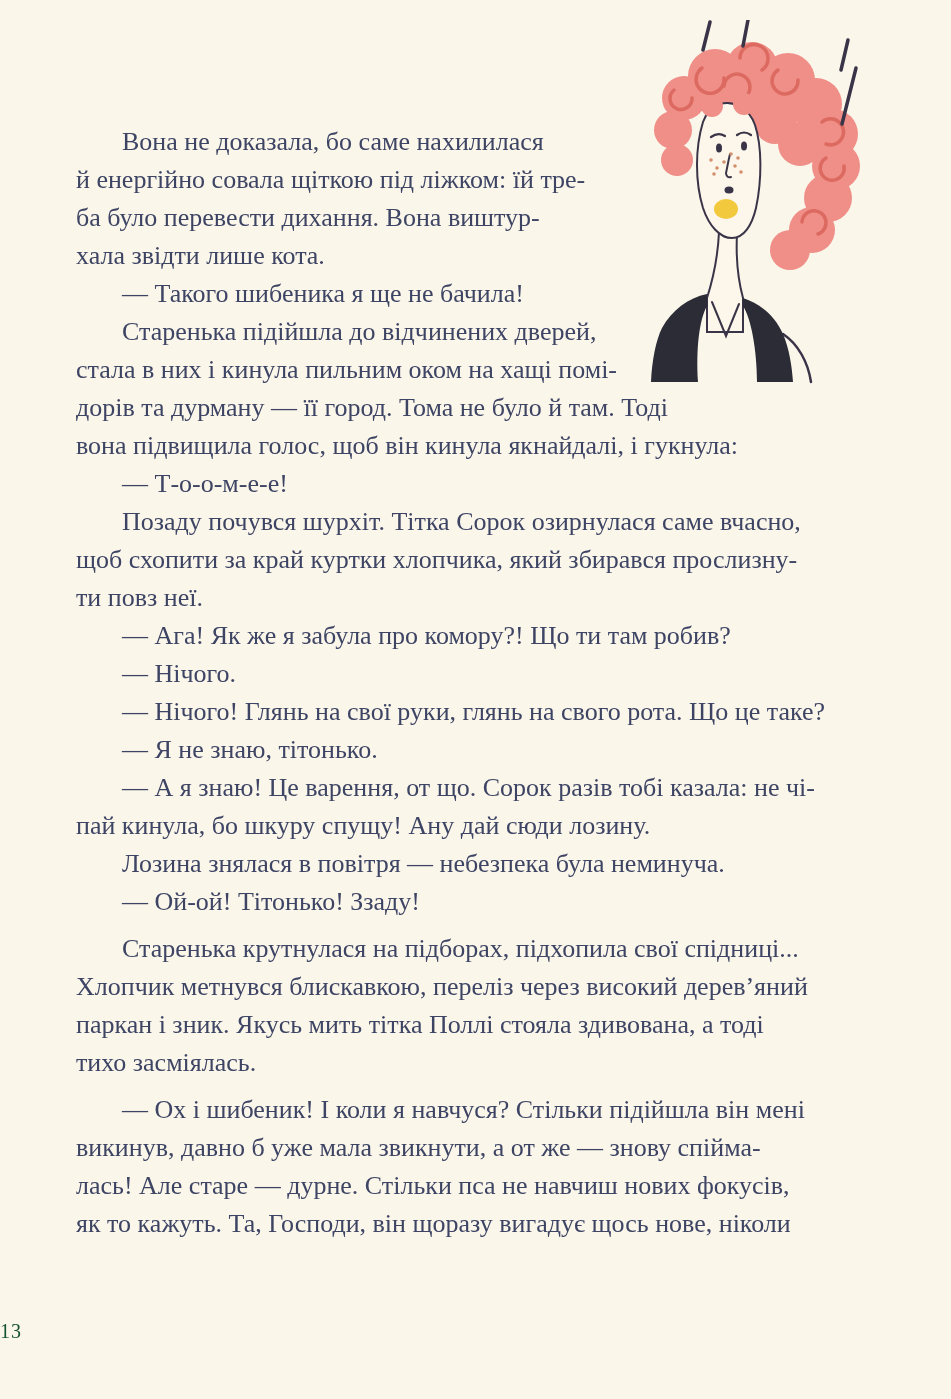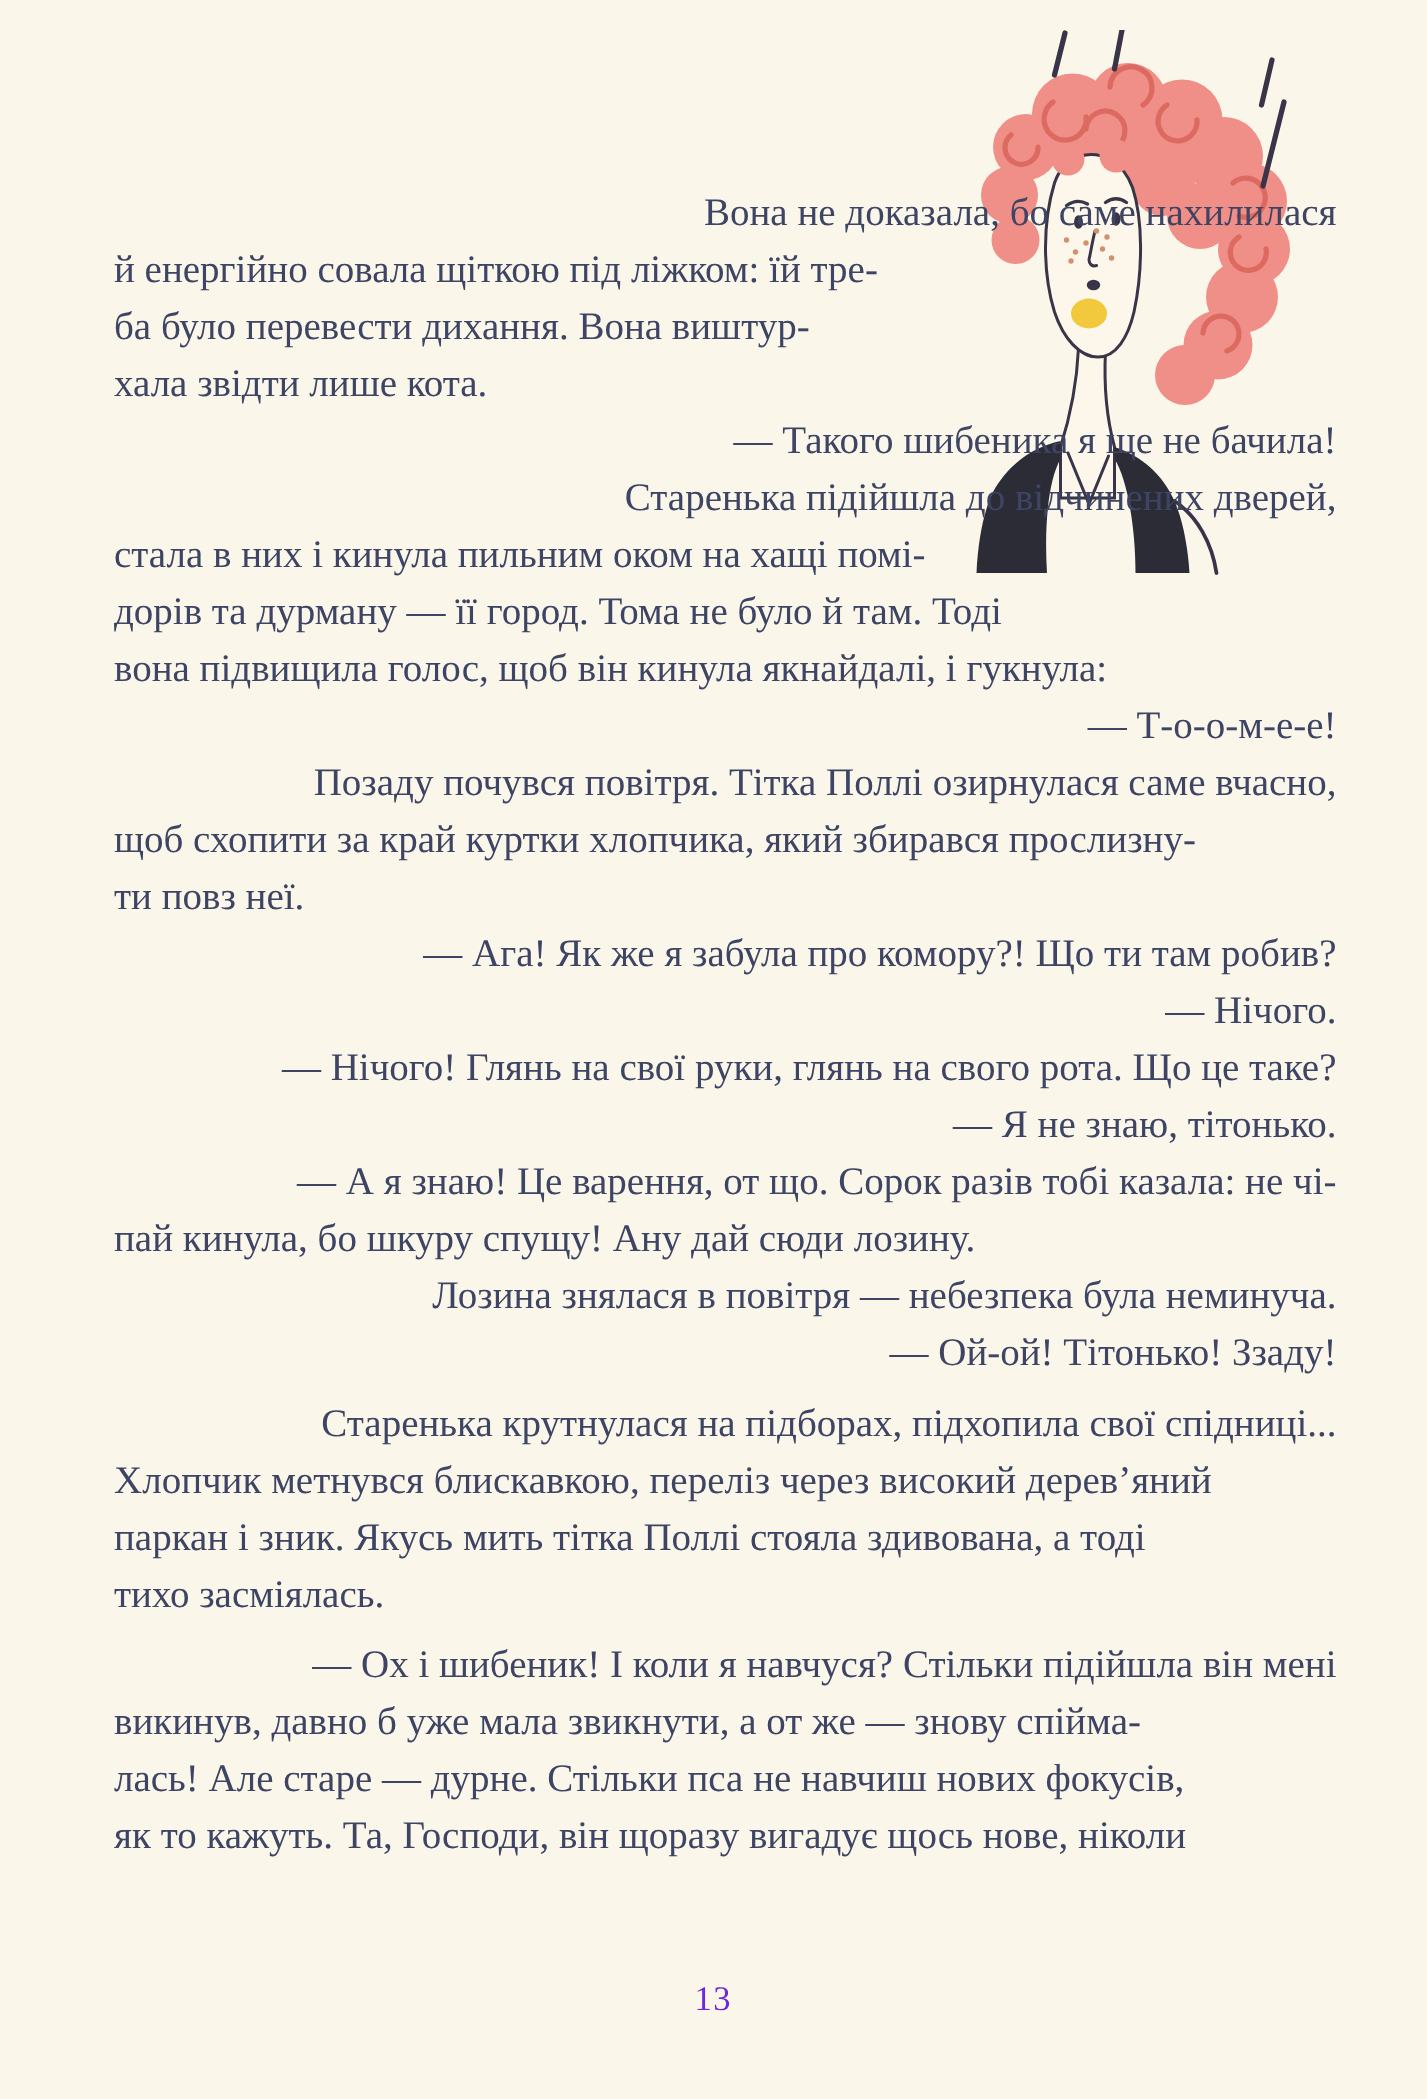--- a/index.html
+++ b/index.html
@@ -17,37 +17,37 @@
     top: 123px;
     width: 815px;
     color: #3d4464;
     font-size: 26px;
   }
   .line {
     height: 38px;
     line-height: 38px;
     white-space: nowrap;
   }
-  .line.indent { padding-left: 46px; text-align: right; }
+  .line.indent { padding-left: 46px; }
   .line.gap { margin-top: 9px; }
   .illustration {
     position: absolute;
     left: 640px;
     top: 20px;
     width: 250px;
     height: 370px;
   }
   .page-number {
     position: absolute;
     left: 0;
     top: 1320px;
     width: 100%;
-    text-align: center;
-    color: #6d28d9;
-    font-size: 23px;
+    text-align: left;
+    color: #14532d;
+    font-size: 20px;
     letter-spacing: 1px;
   }
 </style>
 </head>
 <body>
 
 <div class="page">
 
   <svg class="illustration" viewBox="0 0 250 370" xmlns="http://www.w3.org/2000/svg" aria-hidden="true">
 
@@ -136,21 +136,21 @@
       <div class="line indent">Вона не доказала, бо саме нахилилася</div>
       <div class="line">й енергійно совала щіткою під ліжком: їй тре-</div>
       <div class="line">ба було перевести дихання. Вона виштур-</div>
       <div class="line">хала звідти лише кота.</div>
       <div class="line indent">— Такого шибеника я ще не бачила!</div>
       <div class="line indent">Старенька підійшла до відчинених дверей,</div>
       <div class="line">стала в них і кинула пильним оком на хащі помі-</div>
       <div class="line">дорів та дурману — її город. Тома не було й там. Тоді</div>
       <div class="line">вона підвищила голос, щоб він кинула якнайдалі, і гукнула:</div>
       <div class="line indent">— Т-о-о-м-е-е!</div>
-      <div class="line indent">Позаду почувся повітря. Тітка Поллі озирнулася саме вчасно,</div>
+      <div class="line indent">Позаду почувся шурхіт. Тітка Сорок озирнулася саме вчасно,</div>
       <div class="line">щоб схопити за край куртки хлопчика, який збирався прослизну-</div>
       <div class="line">ти повз неї.</div>
       <div class="line indent">— Ага! Як же я забула про комору?! Що ти там робив?</div>
       <div class="line indent">— Нічого.</div>
       <div class="line indent">— Нічого! Глянь на свої руки, глянь на свого рота. Що це таке?</div>
       <div class="line indent">— Я не знаю, тітонько.</div>
       <div class="line indent">— А я знаю! Це варення, от що. Сорок разів тобі казала: не чі-</div>
       <div class="line">пай кинула, бо шкуру спущу! Ану дай сюди лозину.</div>
       <div class="line indent">Лозина знялася в повітря — небезпека була неминуча.</div>
       <div class="line indent">— Ой-ой! Тітонько! Ззаду!</div>

